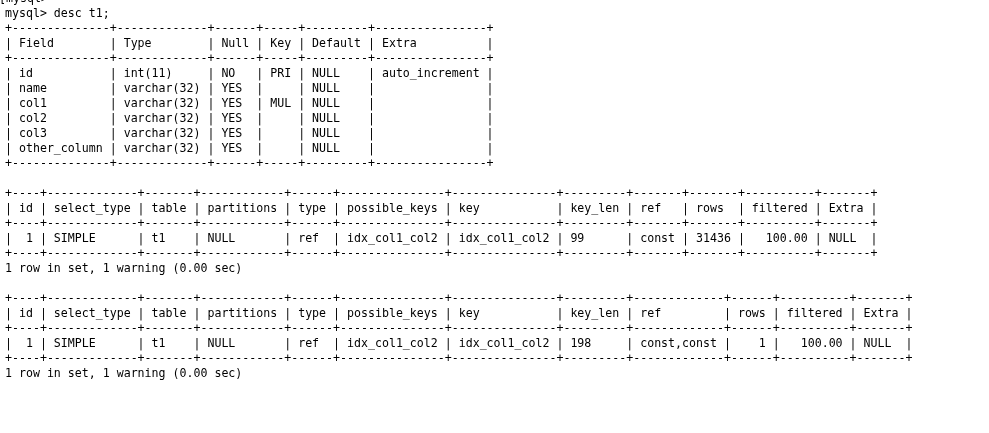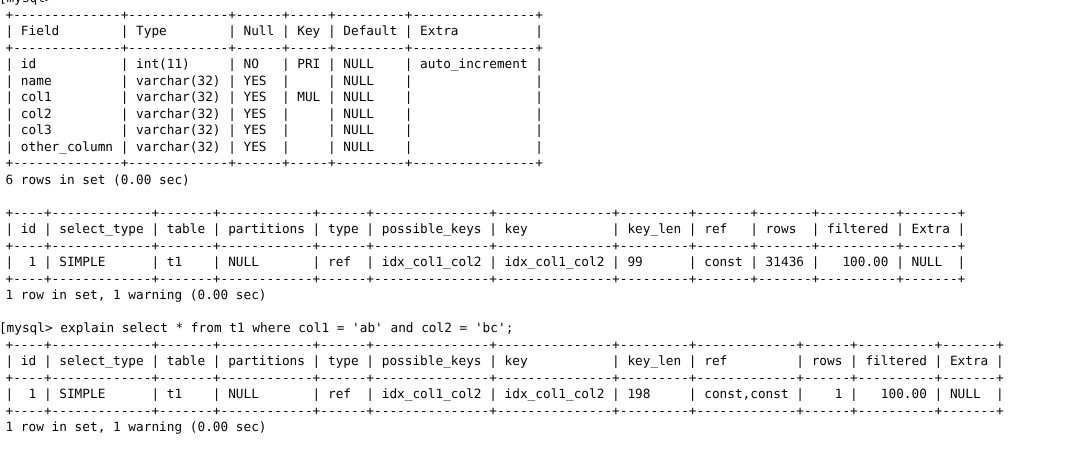--- a/index.html
+++ b/index.html
@@ -28,44 +28,43 @@
   .bracket { text-indent: -6px; }  
 </style>
 </head>
 <body>
 
 <div class="terminal">
 
   <pre class="tline bracket">[mysql&gt;</pre>
 
   <div class="block">
+    <pre class="tline">mysql&gt; desc t1;</pre>
     <pre class="tline">+--------------+-------------+------+-----+---------+----------------+
 | Field        | Type        | Null | Key | Default | Extra          |
 +--------------+-------------+------+-----+---------+----------------+
 | id           | int(11)     | NO   | PRI | NULL    | auto_increment |
 | name         | varchar(32) | YES  |     | NULL    |                |
 | col1         | varchar(32) | YES  | MUL | NULL    |                |
 | col2         | varchar(32) | YES  |     | NULL    |                |
 | col3         | varchar(32) | YES  |     | NULL    |                |
 | other_column | varchar(32) | YES  |     | NULL    |                |
 +--------------+-------------+------+-----+---------+----------------+</pre>
-    <pre class="tline">6 rows in set (0.00 sec)</pre>
   </div>
 
   <div class="block gap">
     <pre class="tline">+----+-------------+-------+------------+------+---------------+---------------+---------+-------+-------+----------+-------+
 | id | select_type | table | partitions | type | possible_keys | key           | key_len | ref   | rows  | filtered | Extra |
 +----+-------------+-------+------------+------+---------------+---------------+---------+-------+-------+----------+-------+
 |  1 | SIMPLE      | t1    | NULL       | ref  | idx_col1_col2 | idx_col1_col2 | 99      | const | 31436 |   100.00 | NULL  |
 +----+-------------+-------+------------+------+---------------+---------------+---------+-------+-------+----------+-------+</pre>
     <pre class="tline">1 row in set, 1 warning (0.00 sec)</pre>
   </div>
 
   <div class="block gap">
-    <pre class="tline bracket">[mysql&gt; explain select * from t1 where col1 = 'ab' and col2 = 'bc';</pre>
     <pre class="tline">+----+-------------+-------+------------+------+---------------+---------------+---------+-------------+------+----------+-------+
 | id | select_type | table | partitions | type | possible_keys | key           | key_len | ref         | rows | filtered | Extra |
 +----+-------------+-------+------------+------+---------------+---------------+---------+-------------+------+----------+-------+
 |  1 | SIMPLE      | t1    | NULL       | ref  | idx_col1_col2 | idx_col1_col2 | 198     | const,const |    1 |   100.00 | NULL  |
 +----+-------------+-------+------------+------+---------------+---------------+---------+-------------+------+----------+-------+</pre>
     <pre class="tline">1 row in set, 1 warning (0.00 sec)</pre>
   </div>
 
 </div>
 

